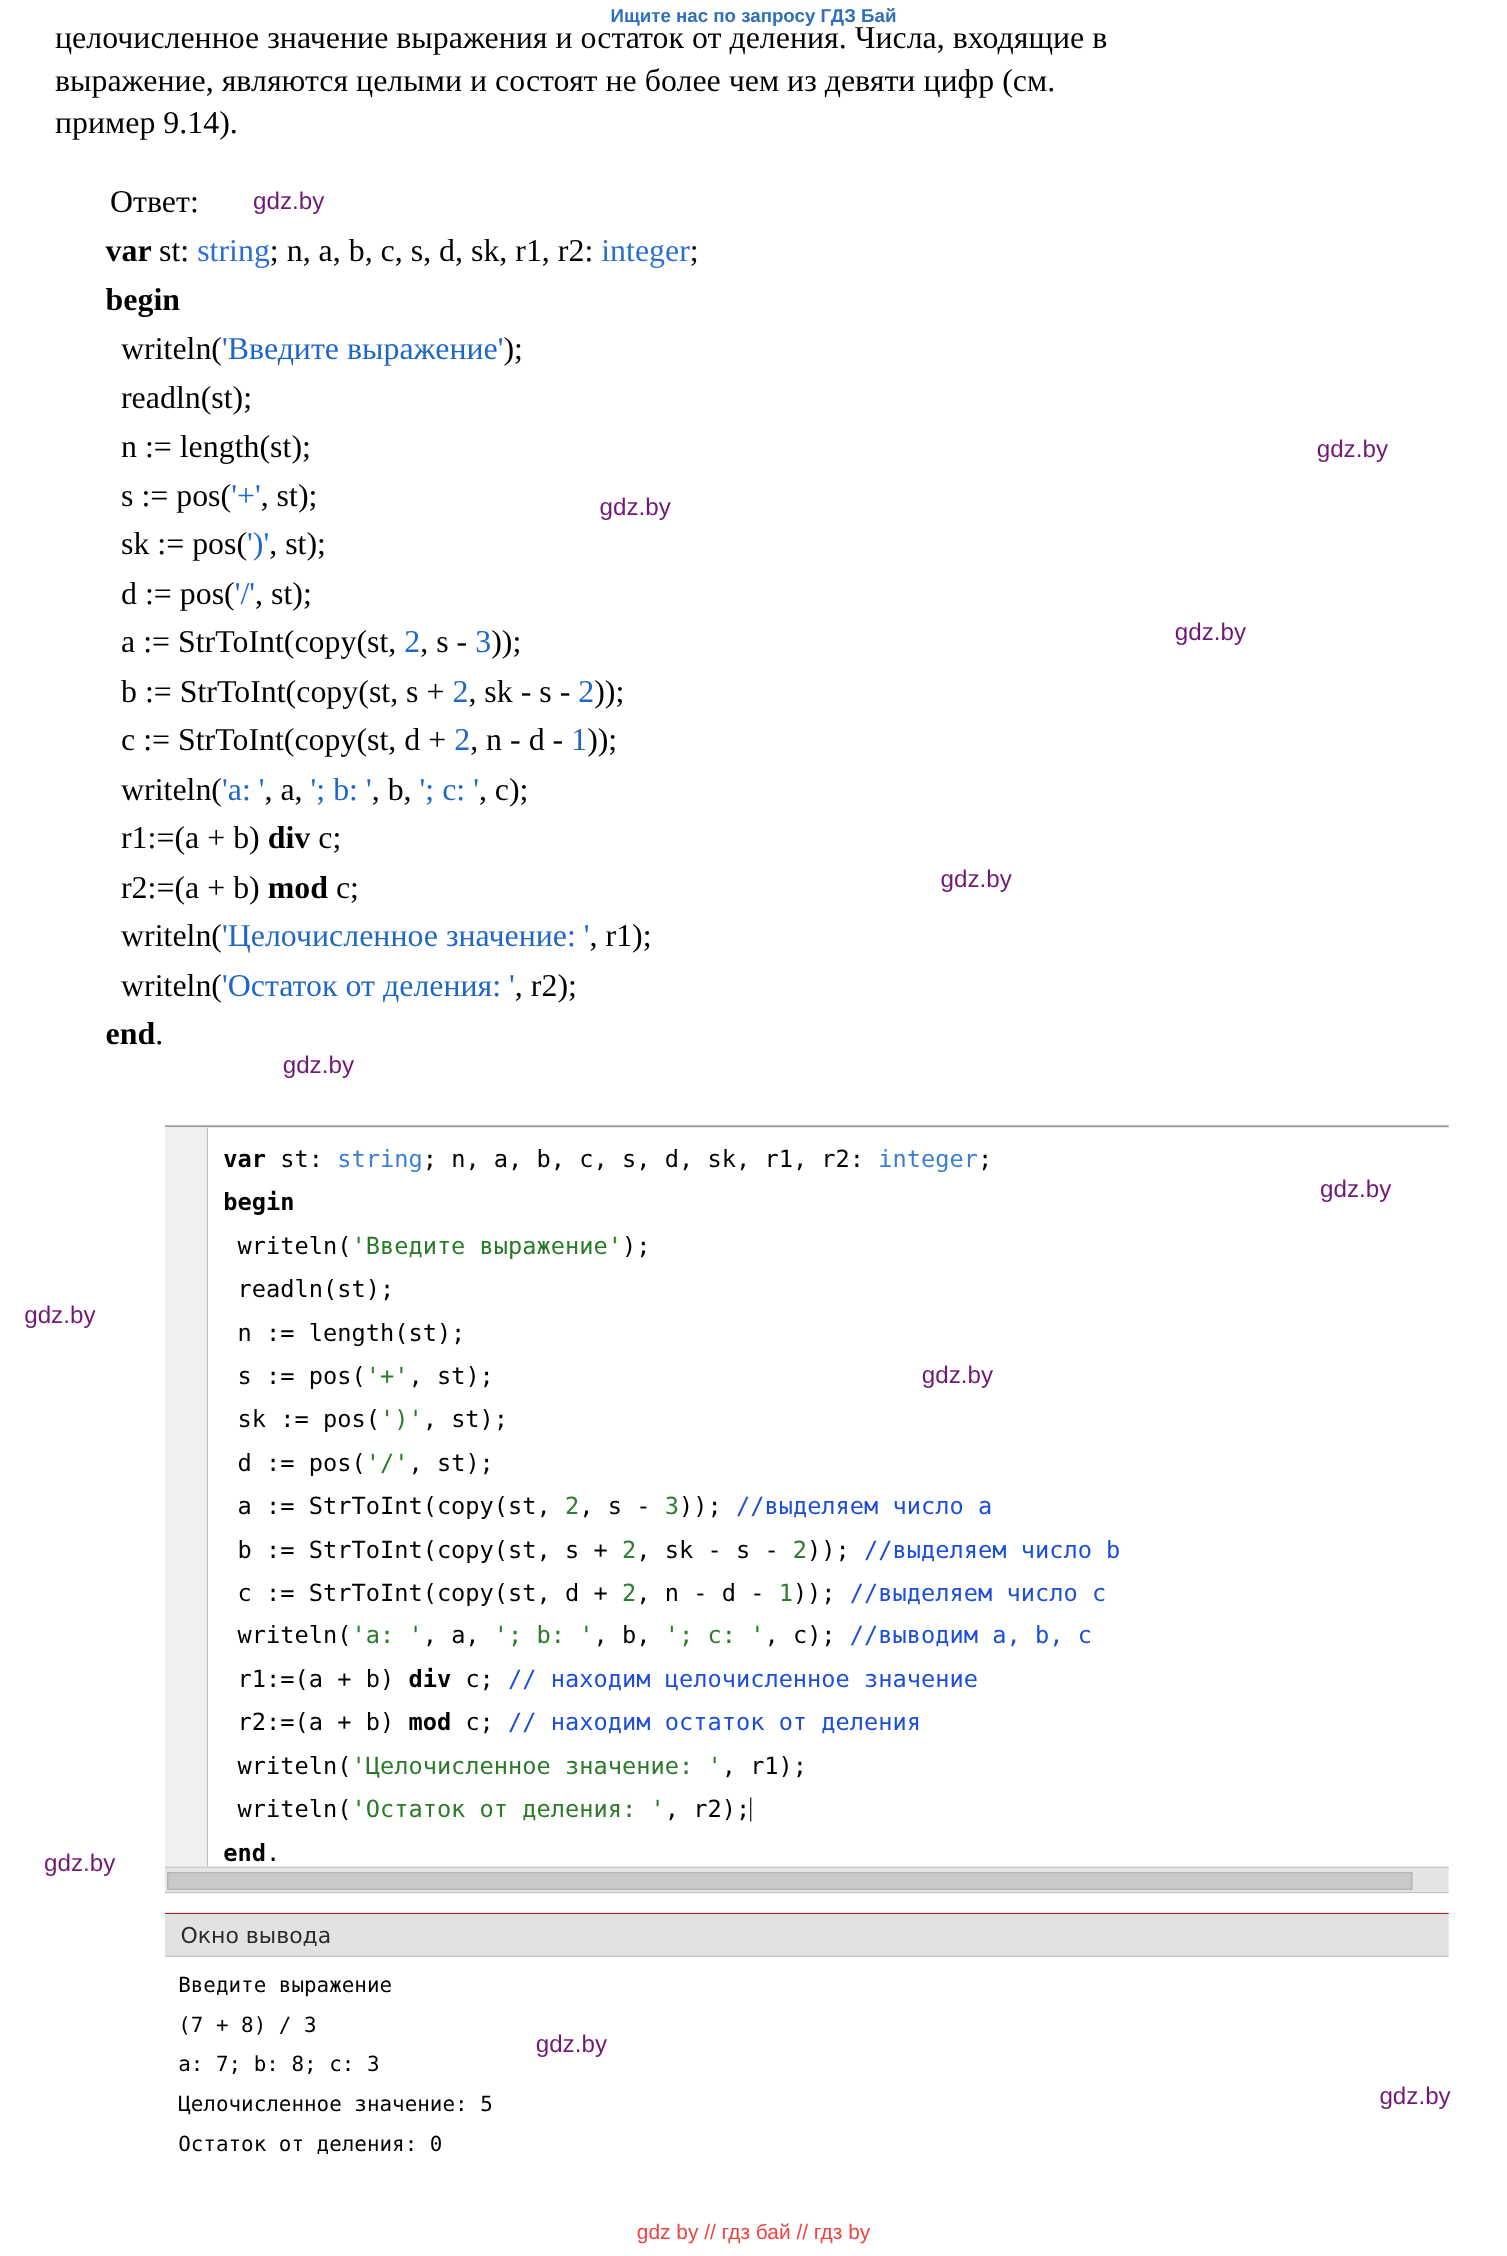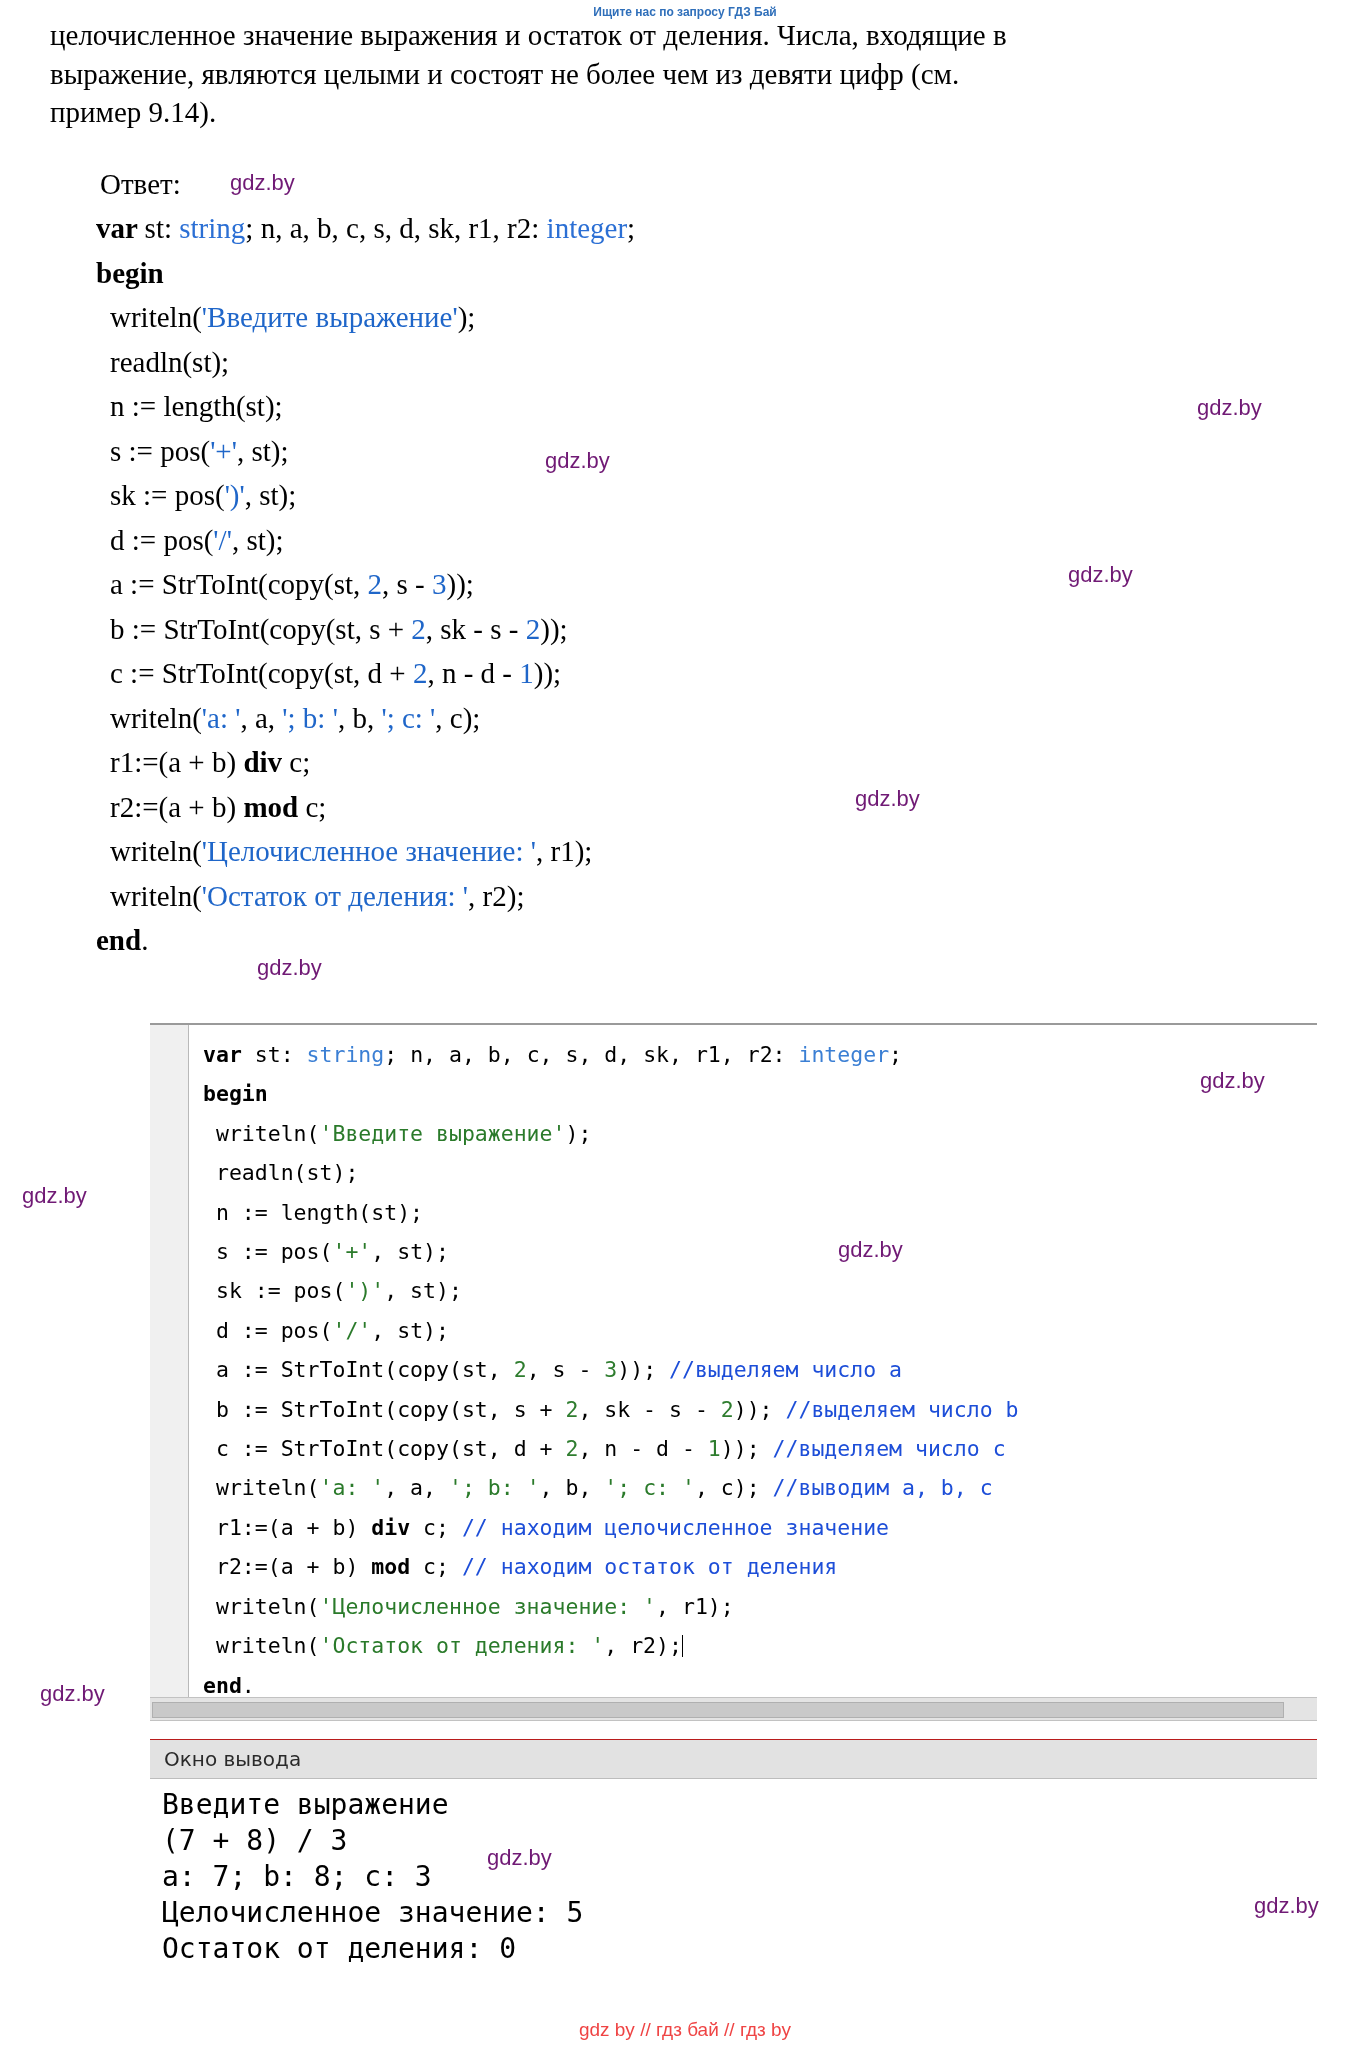--- a/index.html
+++ b/index.html
@@ -20,21 +20,21 @@
     width: 1370px;
     height: 2051px;
   }
   .top-banner {
     position: absolute;
     top: 0;
     left: 0;
     width: 1370px;
     text-align: center;
     font-family: "Liberation Sans", sans-serif;
-    font-size: 12px;
+    font-size: 17px;
     font-weight: bold;
     color: #2f6fba;
     padding-top: 5px;
   }
   .body-text {
     position: absolute;
     top: 16px;
     left: 50px;
     width: 1300px;
     font-size: 29px;
@@ -156,21 +156,21 @@
     background: #e2e2e2;
     border-top: 1px solid #b91c1c;
     border-bottom: 1px solid #bdbdbd;
     font-family: "DejaVu Sans", sans-serif;
     font-size: 20px;
     color: #2a2a2a;
     padding: 7px 0 7px 14px;
   }
   .out-body {
     font-family: "DejaVu Sans Mono", monospace;
-    font-size: 28px;
+    font-size: 19px;
     line-height: 36px;
     padding: 8px 0 6px 12px;
     background: #ffffff;
     white-space: pre;
   }
   .out-body .cl { display: block; white-space: pre; }
   .left-rule {
     position: absolute;
     left: 150px;
     top: 1023px;

